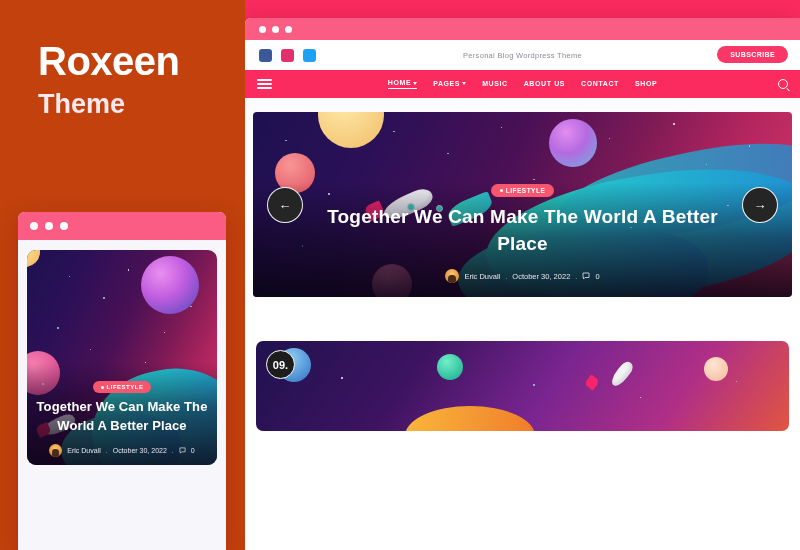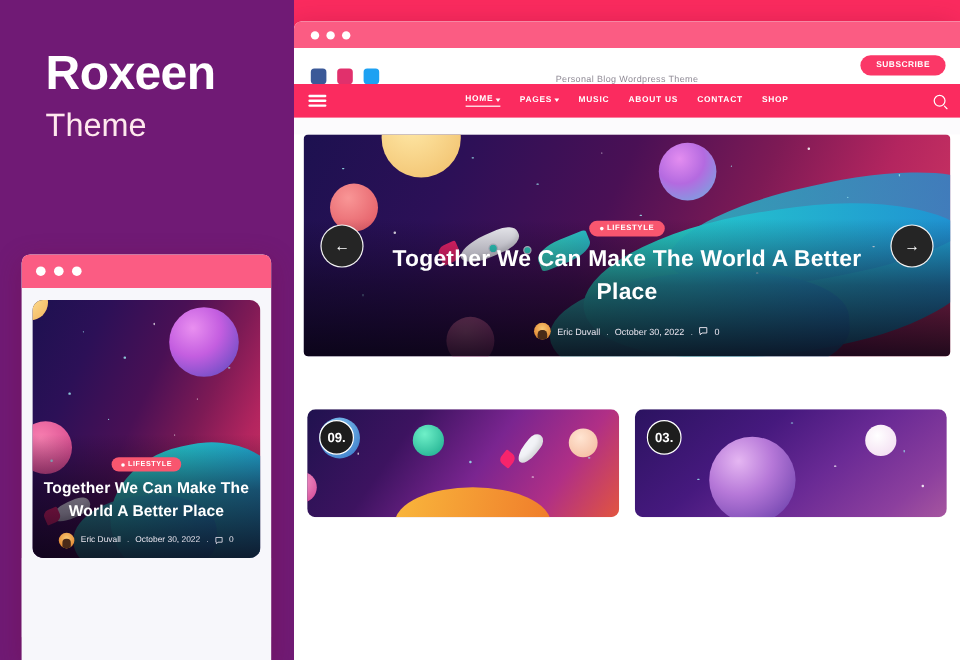--- a/index.html
+++ b/index.html
@@ -7,30 +7,30 @@
     width: 800px; height: 550px;
     overflow: hidden;
     font-family: "Liberation Sans", sans-serif;
   }
   body { background: #fb2b5f; position: relative; }
 
   
   #promo-column {
     position: absolute; left: 0; top: 0;
     width: 245px; height: 550px;
-    background: #701a75;
+    background: #c2410c;
     z-index: 5;
   }
   #brand-block { padding: 40px 0 0 38px; }
   #brand-title {
     font-size: 40px; font-weight: 700; color: #ffffff;
     letter-spacing: -0.5px; line-height: 1.05;
   }
   #brand-subtitle {
-    font-size: 27px; font-weight: 400; color: #ffe8ee;
+    font-size: 27px; font-weight: 700; color: #ffe8ee;
     margin-top: 8px; line-height: 1.1;
   }
   #brand-author {
     font-size: 14px; font-weight: 400; color: #ffdce6;
     margin-top: 17px;
   }
 
   
   #mobile-mockup {
     position: absolute; left: 18px; top: 212px;
@@ -103,21 +103,21 @@
     border-radius: 6px 0 0 0;
     overflow: hidden;
     box-shadow: -4px 4px 26px rgba(120,0,40,0.28);
   }
   #browser-mockup .chrome-bar { height: 22px; gap: 6px; padding-left: 14px; background:#fb5c83; }
   #browser-mockup .chrome-dot { width: 7px; height: 7px; }
 
   
   #topbar {
     height: 30px; background: #ffffff;
-    display: flex; align-items: flex-end; position: relative;
+    display: flex; align-items: center; position: relative;
     padding: 0 0 0 14px;
   }
   #social-icons { display: flex; gap: 9px; align-items: center; }
   .social-icon {
     width: 13px; height: 13px; border-radius: 3px;
     display: block;
   }
   #tagline {
     position: absolute; left: 0; right: 0; text-align: center;
     font-size: 7.5px; color: #8f8a95; letter-spacing: 0.3px;
@@ -448,29 +448,16 @@
           <div class="rocket-fin" style="left:62%;top:40%;width:12px;height:11px;transform:rotate(-52deg);"></div>
           <span class="star w" style="left:16%;top:40%;"></span>
           <span class="star" style="left:52%;top:48%;"></span>
           <span class="star w" style="left:72%;top:62%;"></span>
           <span class="star" style="left:90%;top:44%;"></span>
         </div>
         <div class="story-number">09.</div>
       </div>
 
 
-      <div class="story-card">
-        <div class="space-bg" style="background:linear-gradient(140deg,#2b1360 0%,#46197e 35%,#6a2a95 60%,#8c3f9e 85%,#a6569f 100%);">
-          <div class="planet" style="left:24%;top:26%;width:72px;height:72px;background:radial-gradient(circle at 34% 28%,#e5b6f2 0%,#b678d8 40%,#7a4bb4 80%,#5a3494 100%);"></div>
-          <div class="planet" style="left:74%;top:14%;width:26px;height:26px;background:radial-gradient(circle at 40% 35%,#ffffff,#f1d8ef);"></div>
-          <span class="star w" style="left:12%;top:16%;"></span>
-          <span class="star" style="left:20%;top:64%;"></span>
-          <span class="star w" style="left:64%;top:52%;"></span>
-          <span class="star" style="left:86%;top:38%;"></span>
-          <span class="star w" style="left:92%;top:70%;"></span>
-          <span class="star" style="left:50%;top:12%;"></span>
-        </div>
-        <div class="story-number">03.</div>
-      </div>
 
     </div>
   </div>
 </div>
 
 </body></html>

